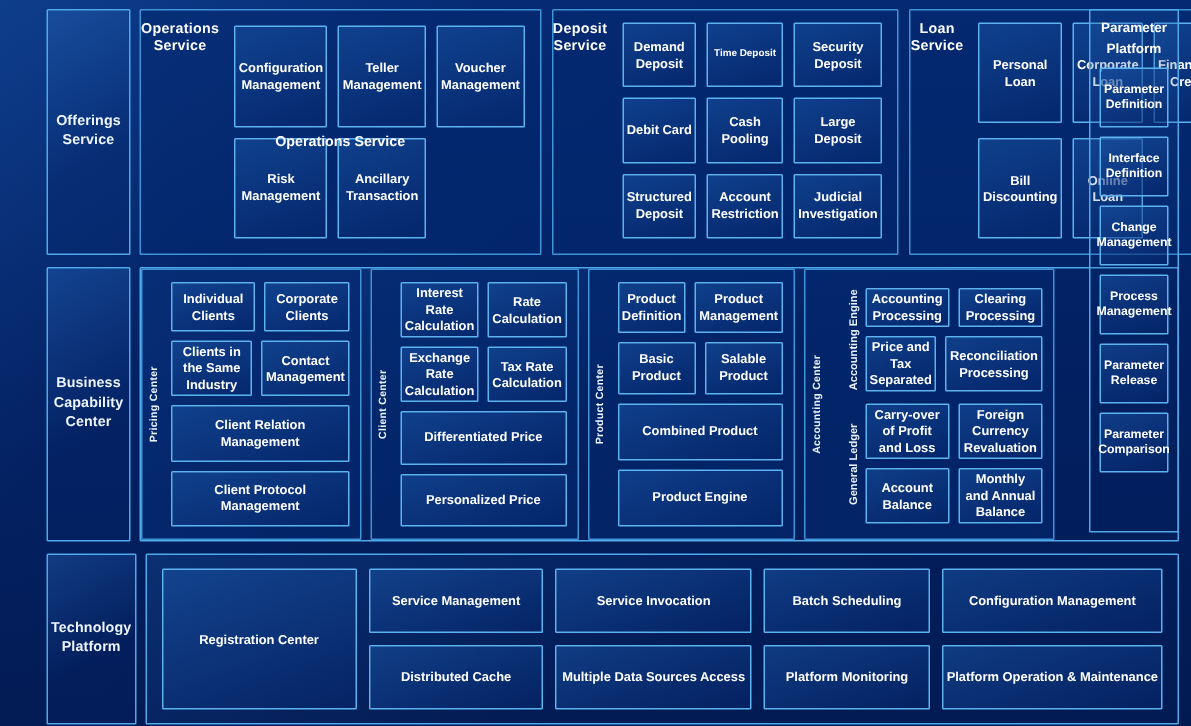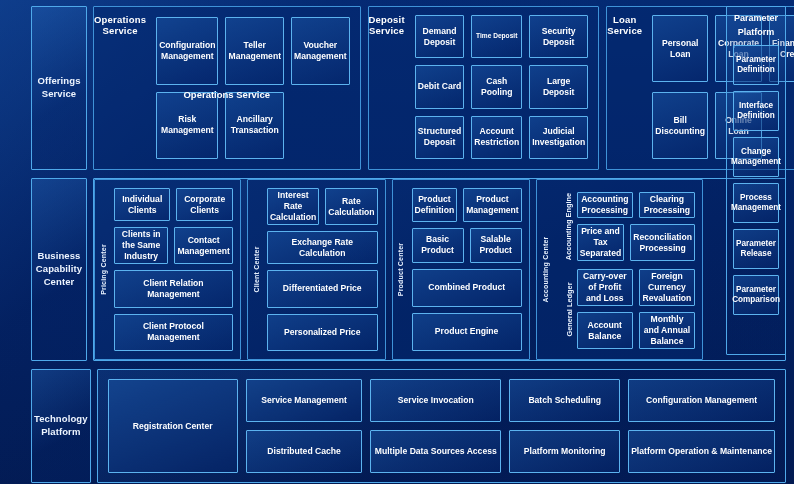--- a/index.html
+++ b/index.html
@@ -205,20 +205,21 @@
         <div class="vlabel">
             <span>Client Center</span>
           </div>
         <div class="capinner">
           <div class="caprow">
             <div class="cell">Interest Rate Calculation</div>
             <div class="cell">Rate Calculation</div>
           </div>
           <div class="caprow">
             <div class="cell">Exchange Rate Calculation</div>
+            <div class="cell">Tax Rate Calculation</div>
           </div>
           <div class="cell capfull">Differentiated Price</div>
           <div class="cell capfull">Personalized Price</div>
         </div>
       </div>
 
       <div class="cap product group">
         <div class="vlabel">
             <span>Product Center</span>
           </div>

